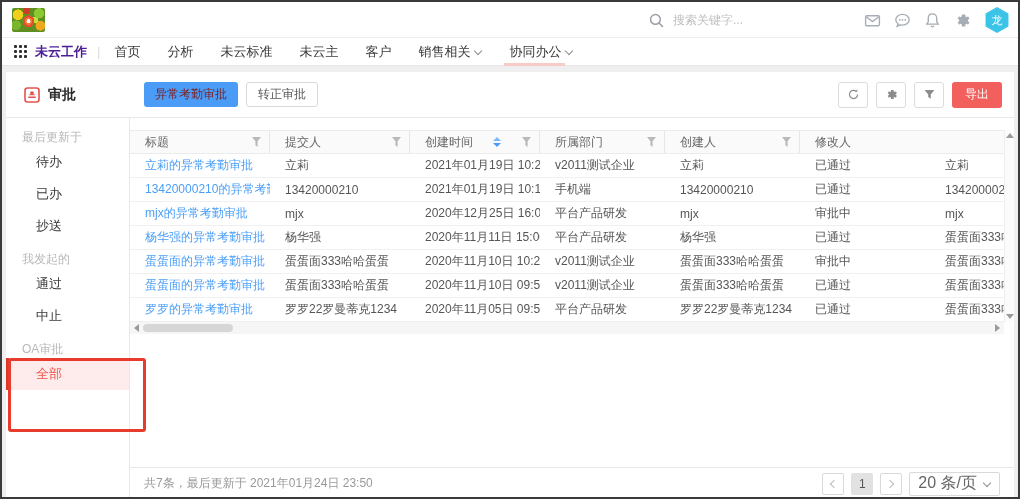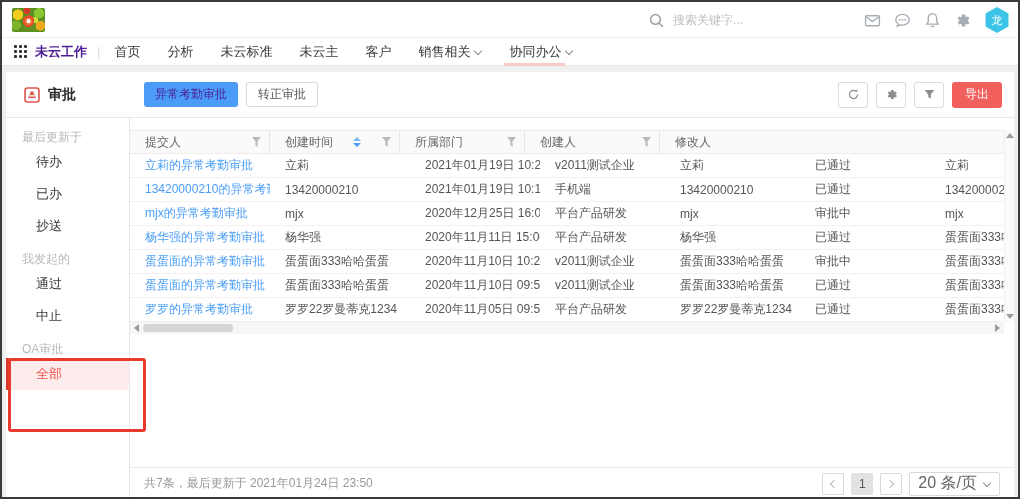--- a/index.html
+++ b/index.html
@@ -40,21 +40,21 @@
   
   .content { height:435px; padding:6px 4px 2px 4px; }
   .panel { background:#fff; height:427px; position:relative; display:flex; flex-direction:column; }
   .panel-header { height:46px; border-bottom:1px solid #e8e8e8; display:flex; align-items:center; flex:none; }
   .module-head { width:124px; flex:none; display:flex; align-items:center; gap:8px; padding-left:18px; }
   .module-title { font-size:14px; font-weight:bold; color:#2b2b2b; }
   .stamp { width:16px; height:16px; flex:none; }
   .header-main { flex:1; display:flex; align-items:center; padding:0 12px 0 14px; }
   .tabs { display:flex; gap:8px; }
   .tab { font-size:12px; height:25px; padding:0 11px; display:flex; align-items:center; border-radius:3px; cursor:pointer; }
-  .tab.active { background:#4a9cf7; color:#4c1d95; }
+  .tab.active { background:#4a9cf7; color:#7f1d1d; }
   .tab.inactive { background:#fff; color:#555; border:1px solid #d9d9d9; }
   .header-actions { margin-left:auto; display:flex; align-items:center; gap:8px; }
   .icon-btn { width:30px; height:26px; border:1px solid #dcdcdc; border-radius:3px; background:#fff; display:flex; align-items:center; justify-content:center; cursor:pointer; }
   .icon-btn svg { width:13px; height:13px; }
   .export-btn { height:26px; padding:0 13px; background:#f2605e; color:#fff; font-size:12px; border:none; border-radius:3px; display:flex; align-items:center; cursor:pointer; }
 
   .panel-body { flex:1; display:flex; min-height:0; }
 
   
   .sidebar { width:124px; flex:none; border-right:1px solid #e8e8e8; padding-top:2px; }
@@ -242,20 +242,24 @@
             <div class="side-item">中止</div>
             <div class="side-title">OA审批</div>
             <div class="side-item selected">全部</div>
           </div>
 
         <div class="main">
           <div class="table-zone">
             <div class="grid-table">
               <div class="thead">
                   <div class="th" style="width: 140px;">
+                    <span class="label">标题</span>
+                    <span class="funnel"></span>
+                  </div>
+                  <div class="th" style="width: 140px;">
                     <span class="label">提交人</span>
                     <span class="funnel"></span>
                   </div>
                   <div class="th" style="width: 130px;">
                     <span class="label">创建时间</span>
                     <span class="sorter">
                       <i class="up"></i>
                       <i class="dn"></i>
                     </span>
                     <span class="funnel"></span>

